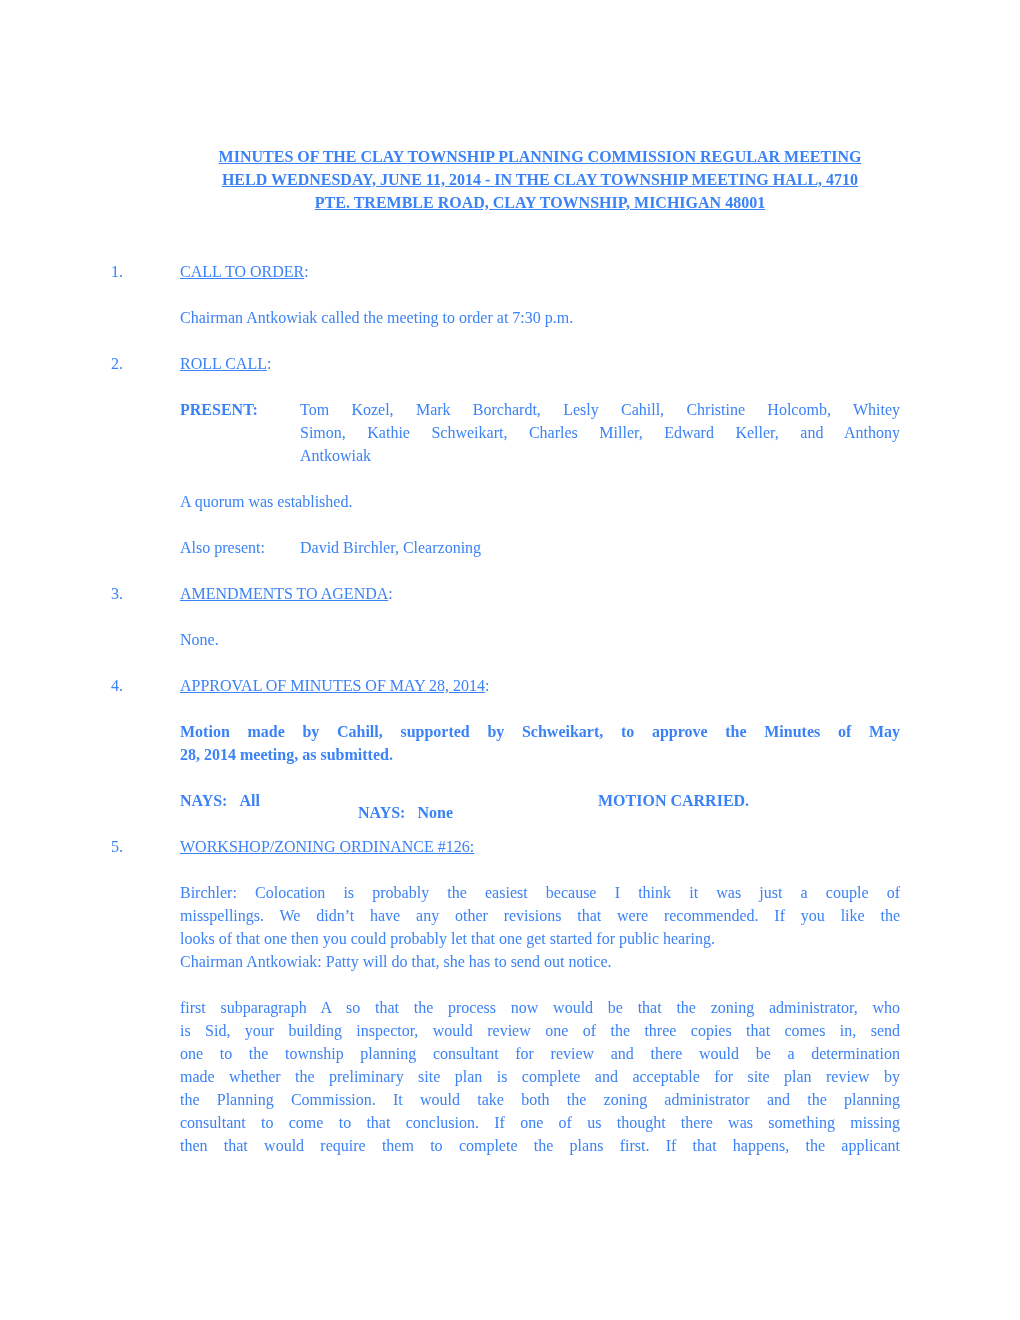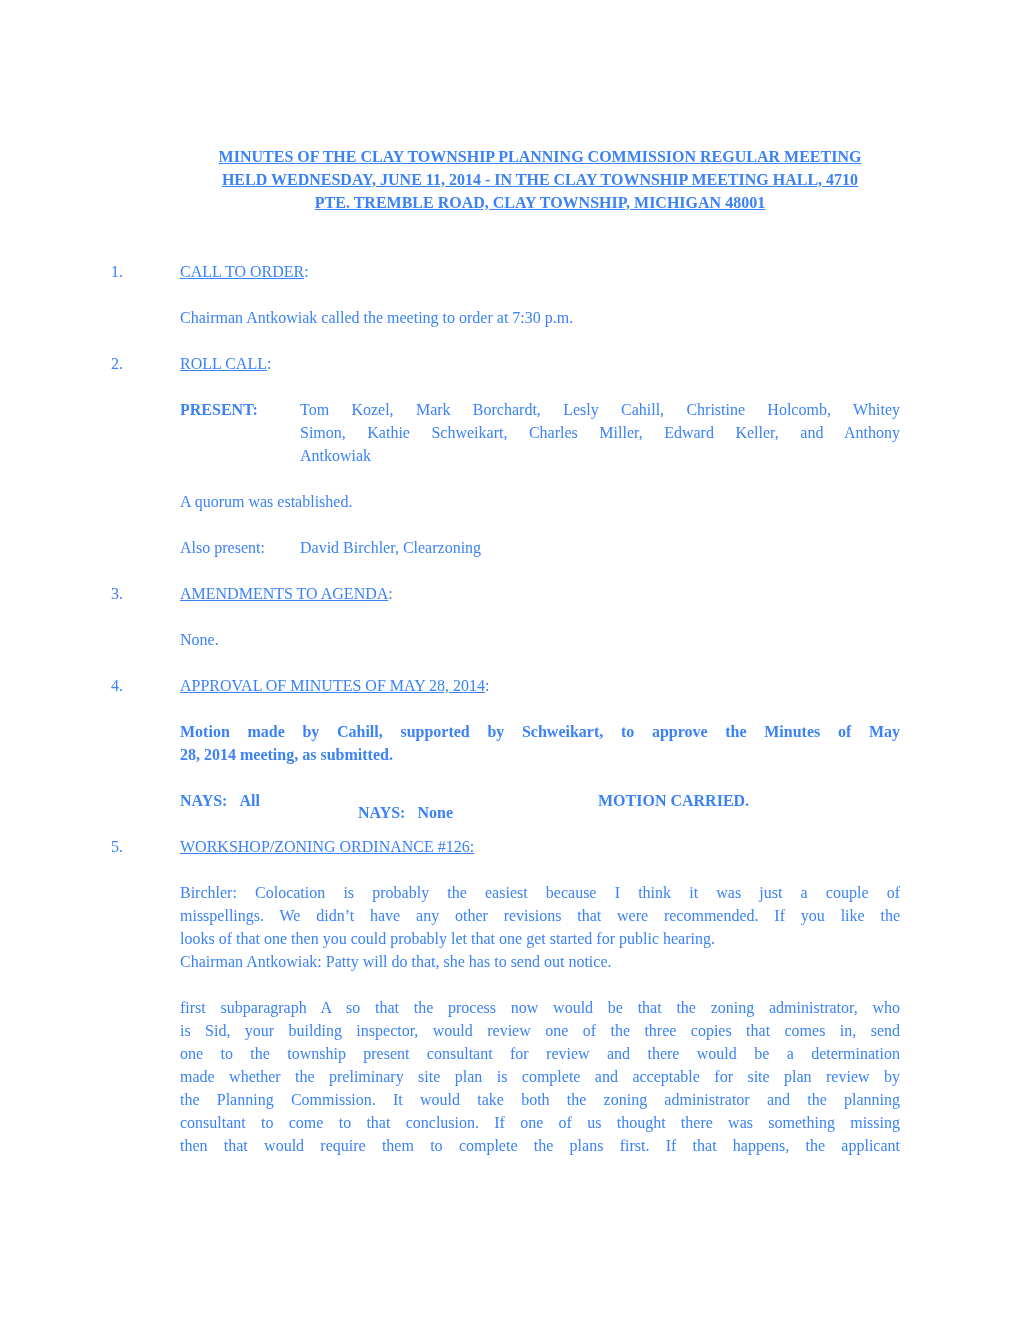--- a/index.html
+++ b/index.html
@@ -101,21 +101,21 @@
           <div class="ln">misspellings. We didn’t have any other revisions that were recommended. If you like the</div>
           <div class="ln last">looks of that one then you could probably let that one get started for public hearing.</div>
         </div>
       <div>
           <div class="ln last">Chairman Antkowiak: Patty will do that, she has to send out notice.</div>
         </div>
     </div>
     <div class="block justify-all">
         <div class="ln">first subparagraph A so that the process now would be that the zoning administrator, who</div>
         <div class="ln">is Sid, your building inspector, would review one of the three copies that comes in, send</div>
-        <div class="ln">one to the township present consultant for review and there would be a determination</div>
+        <div class="ln">one to the township planning consultant for review and there would be a determination</div>
         <div class="ln">made whether the preliminary site plan is complete and acceptable for site plan review by</div>
         <div class="ln">the Planning Commission. It would take both the zoning administrator and the planning</div>
         <div class="ln">consultant to come to that conclusion. If one of us thought there was something missing</div>
         <div class="ln last">then that would require them to complete the plans first. If that happens, the applicant</div>
       </div>
 
   </div>
 </div>
 
 </body></html>

